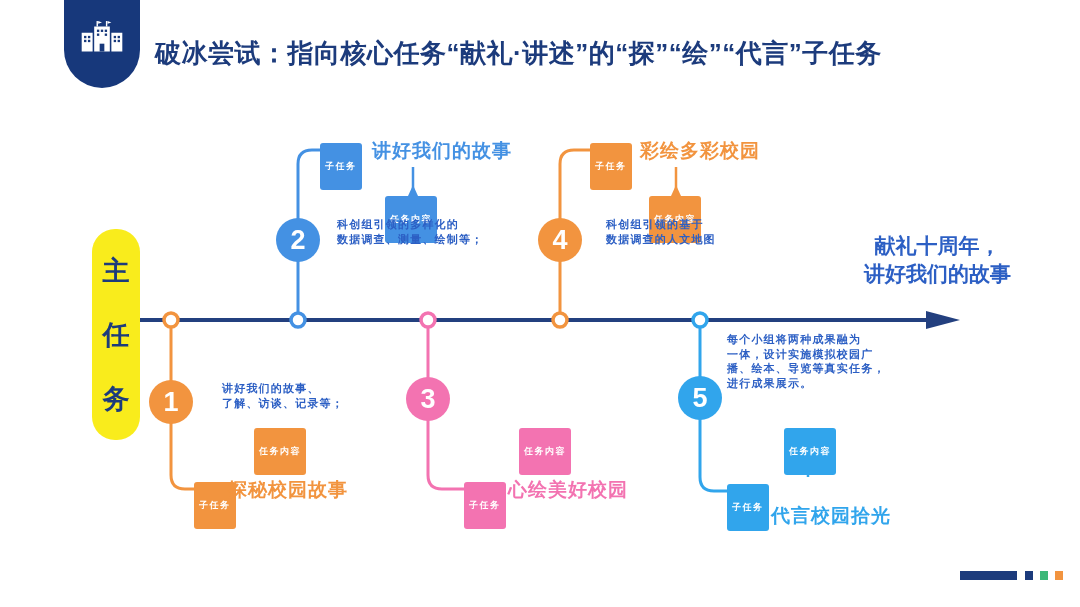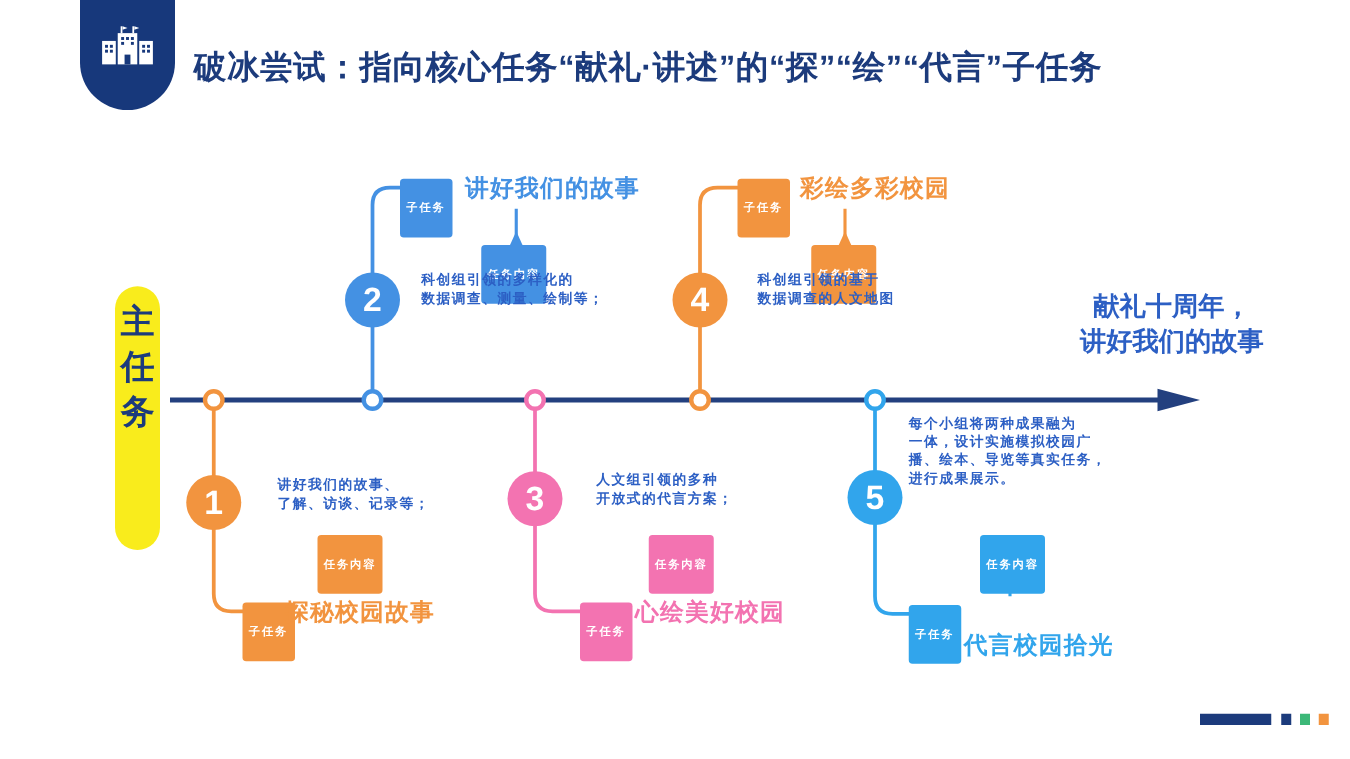--- a/index.html
+++ b/index.html
@@ -13,24 +13,24 @@
     position:absolute;left:64px;top:0;width:76px;height:88px;
     background:#17387B;border-radius:0 0 38px 38px;
     display:flex;align-items:center;justify-content:center;padding-bottom:10px;box-sizing:border-box;
   }
   .slide-title{
     position:absolute;left:155px;top:36px;margin:0;
     font-size:26px;font-weight:bold;color:#1C3B7C;letter-spacing:.5px;white-space:nowrap;
   }
   
   .pill{
-    position:absolute;left:92px;top:229px;width:36px;height:211px;
+    position:absolute;left:92px;top:229px;width:48px;height:211px;
     background:#F9EC1C;border-radius:23px;
     color:#1C3B7C;font-size:27px;font-weight:bold;text-align:center;
-    line-height:36px;padding-top:10px;box-sizing:border-box;word-break:break-all;
+    line-height:64px;padding-top:10px;box-sizing:border-box;word-break:break-all;
   }
   
   .skeleton{position:absolute;left:0;top:0;width:1080px;height:607px;}
   
   .num{
     position:absolute;width:44px;height:44px;border-radius:50%;
     display:flex;align-items:center;justify-content:center;
     color:#fff;font-size:27px;font-weight:bold;
   }
   .bg-orange{background:#F2943F;} .bg-blue{background:#4491E3;}
@@ -153,22 +153,20 @@
   <div id="title1" class="subtitle t-orange">探秘校园故事</div>
 
   <div id="num2" class="num bg-blue">2</div>
   <div id="tag-sub2" class="tag bg-blue">子任务</div>
   <div id="title2" class="subtitle t-blue">讲好我们的故事</div>
   <div id="tag-cnt2" class="tag bg-blue">任务内容</div>
   <div id="desc2" class="desc">科创组引领的多样化的
 数据调查、测量、绘制等；</div>
 
   <div id="num3" class="num bg-pink">3</div>
-  <div id="desc3" class="desc">人文组引领的多种
-开放式的代言方案；</div>
   <div id="tag-cnt3" class="tag bg-pink">任务内容</div>
   <div id="tag-sub3" class="tag bg-pink">子任务</div>
   <div id="title3" class="subtitle t-pink">心绘美好校园</div>
 
   <div id="num4" class="num bg-orange">4</div>
   <div id="tag-sub4" class="tag bg-orange">子任务</div>
   <div id="title4" class="subtitle t-orange">彩绘多彩校园</div>
   <div id="tag-cnt4" class="tag bg-orange">任务内容</div>
   <div id="desc4" class="desc">科创组引领的基于
 数据调查的人文地图</div>

